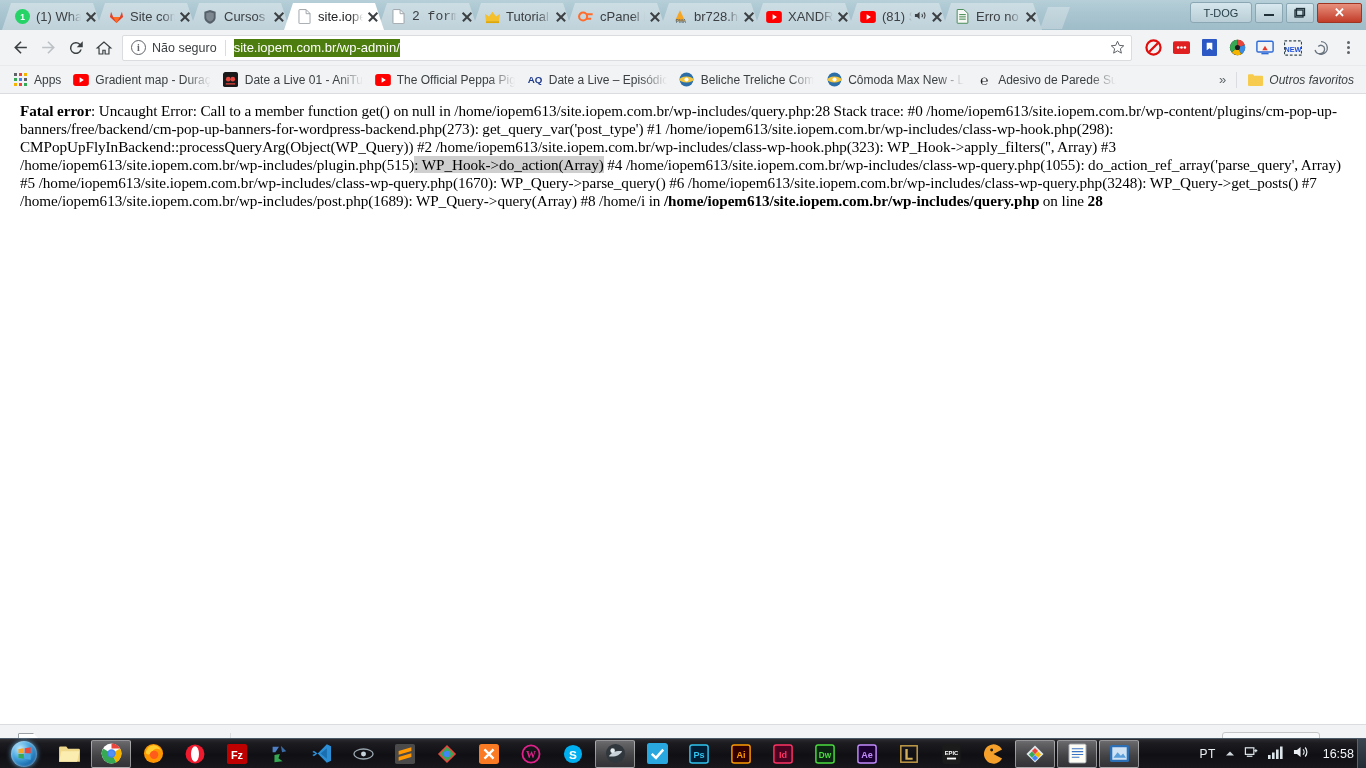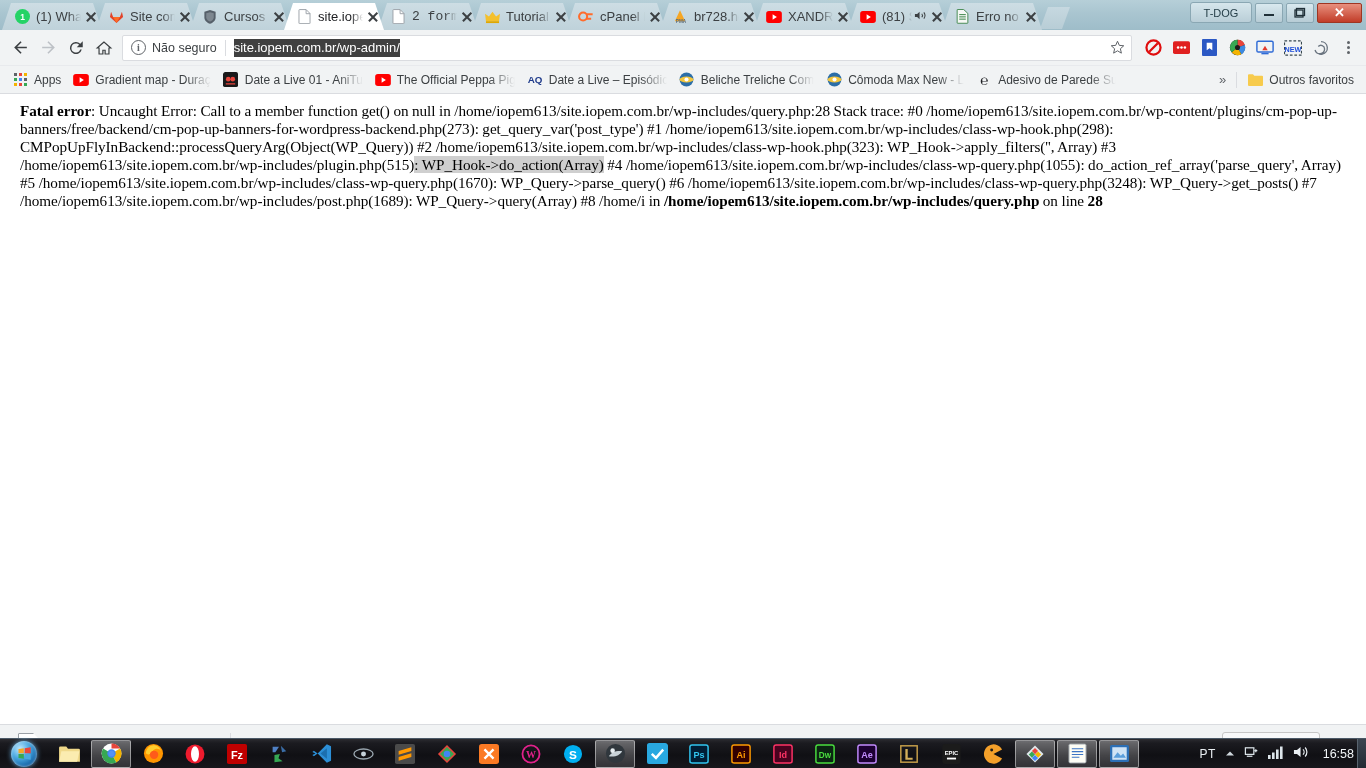--- a/index.html
+++ b/index.html
@@ -125,21 +125,21 @@
   }
   .info-icon {
     width:15px;height:15px;border:1.4px solid #5f6368;border-radius:50%;
     display:flex;align-items:center;justify-content:center;
     font-size:10px;font-weight:bold;color:#5f6368;flex:0 0 15px;
     font-family:"Liberation Serif",serif;
   }
   .notsecure { margin-left:6px; font-size:12.5px; color:#3c4043; white-space:nowrap; }
   .omni-sep { width:1px; height:16px; background:#dadce0; margin:0 8px; }
   .url-sel {
-    background:#404040; color:#ffffff;
+    background:#4d7c0f; color:#ffffff;
     font-size:13px; padding:1px 0 2px 0; white-space:nowrap;
   }
   .omnibox .spacer { flex:1 1 auto; }
   .star {
     width:20px;height:20px;flex:0 0 20px;display:flex;align-items:center;justify-content:center;
     color:#5f6368; font-size:14px;
   }
 
   .ext-icons { display:flex; align-items:center; gap:2px; padding-left:2px; }
   .ext {
@@ -584,21 +584,21 @@
       </div>
     <div class="bm-right">
       <span class="chev2">»</span>
       <span class="bm-div"></span>
       <span class="bm" style="max-width:none;">
         <span class="bmicon">
           <svg width="15" height="13" viewBox="0 0 15 13">
               <path d="M0 2.2A1 1 0 0 1 1 1.2h4l1.3 1.6H14a1 1 0 0 1 1 1V12a1 1 0 0 1-1 1H1a1 1 0 0 1-1-1z" fill="#f7cb4d"></path>
             </svg>
         </span>
-        <span class="bmlabel" style="mask-image:none;-webkit-mask-image:none;">Outros favoritos</span>
+        <span class="bmlabel" style="mask-image:none;font-style:italic;-webkit-mask-image:none;">Outros favoritos</span>
       </span>
     </div>
   </div>
 
   <div class="page">
     <div class="errtext">
       <b>Fatal error</b><span>: Uncaught Error: Call to a member function get() on null in /home/iopem613/site.iopem.com.br/wp-includes/query.php:28 Stack trace: #0 /home/iopem613/site.iopem.com.br/wp-content/plugins/cm-pop-up-banners/free/backend/cm-pop-up-banners-for-wordpress-backend.php(273): get_query_var('post_type') #1 /home/iopem613/site.iopem.com.br/wp-includes/class-wp-hook.php(298): CMPopUpFlyInBackend::processQueryArg(Object(WP_Query)) #2 /home/iopem613/site.iopem.com.br/wp-includes/class-wp-hook.php(323): WP_Hook-&gt;apply_filters('', Array) #3 /home/iopem613/site.iopem.com.br/wp-includes/plugin.php(515)</span><span class="sel-grey">: WP_Hook-&gt;do_action(Array)</span><span> #4 /home/iopem613/site.iopem.com.br/wp-includes/class-wp-query.php(1055): do_action_ref_array('parse_query', Array) #5 /home/iopem613/site.iopem.com.br/wp-includes/class-wp-query.php(1670): WP_Query-&gt;parse_query() #6 /home/iopem613/site.iopem.com.br/wp-includes/class-wp-query.php(3248): WP_Query-&gt;get_posts() #7 /home/iopem613/site.iopem.com.br/wp-includes/post.php(1689): WP_Query-&gt;query(Array) #8 /home/i in </span><b>/home/iopem613/site.iopem.com.br/wp-includes/query.php</b><span> on line </span><b>28</b>
     </div>
   </div>
 

